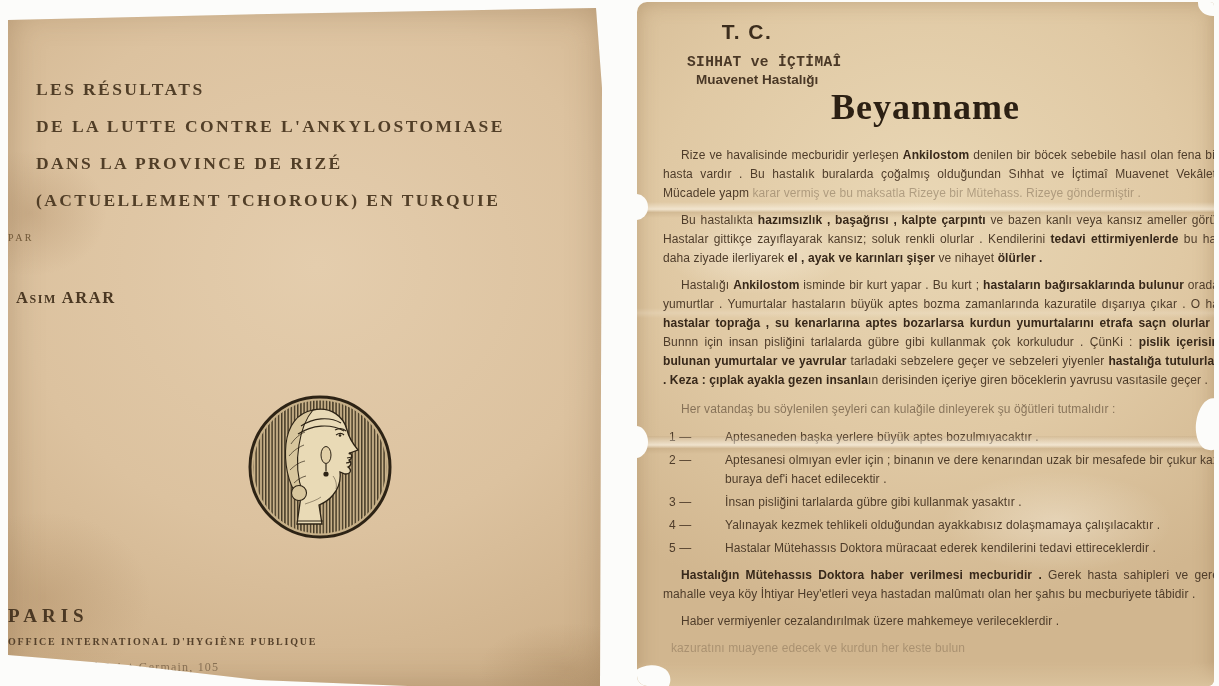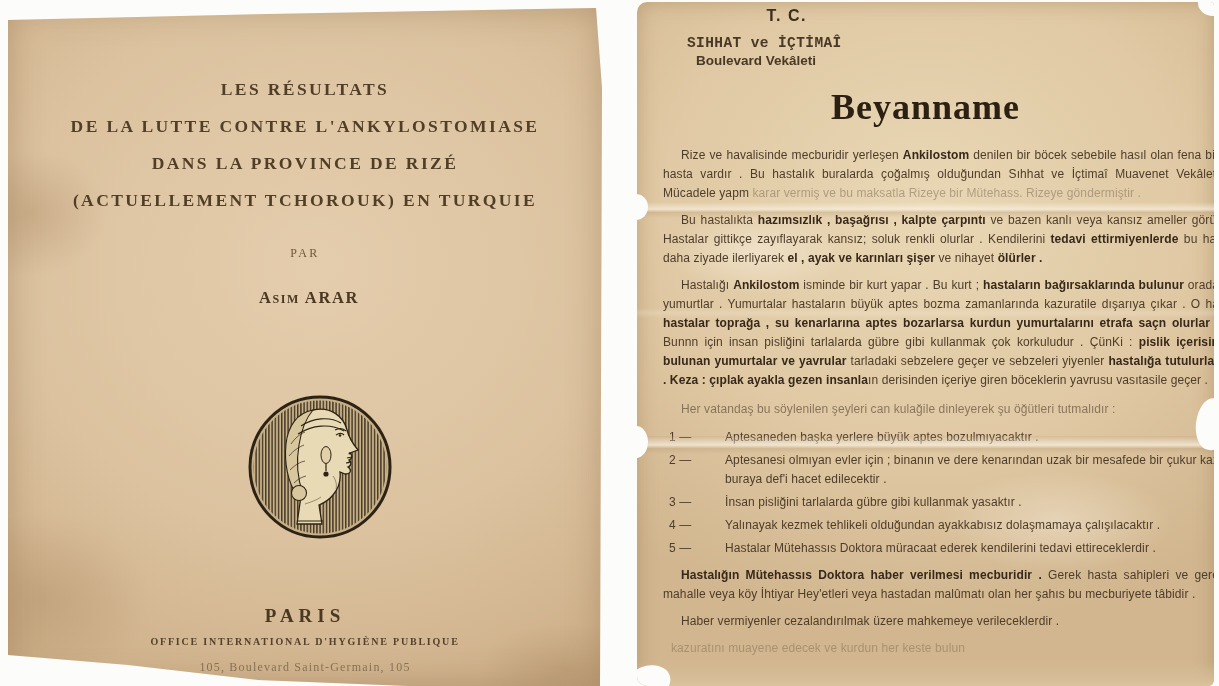--- a/index.html
+++ b/index.html
@@ -8,33 +8,32 @@
     background:#fcfcfa;
     font-family:"Liberation Sans","DejaVu Sans",sans-serif;
   }
   .page { position:absolute; overflow:hidden; }
 
   
   .page-left {
     left:8px; top:8px; width:594px; height:678px;
     color:#4e3b26;
     font-family:"Liberation Serif","DejaVu Serif",serif;
-    text-align:center;
     background:
       radial-gradient(ellipse 110px 90px at 22px 205px, rgba(165,130,92,.33), transparent 70%),
       radial-gradient(ellipse 150px 120px at 35px 590px, rgba(158,122,82,.28), transparent 72%),
       radial-gradient(ellipse 120px 60px at 560px 660px, rgba(150,115,75,.25), transparent 75%),
       radial-gradient(ellipse 92% 72% at 52% 38%, #e4cdad 0%, #dcc29f 55%, #ccae87 100%);
     box-shadow: inset 0 0 34px rgba(120,90,55,.35);
     clip-path: polygon(0 12px, 260px 6px, 588px 0, 594px 80px, 592px 678px, 400px 678px, 250px 672px, 120px 657px, 0 647px);
   }
   .lp-title { position:absolute; top:63px; left:28px; right:28px;
     font-size:17.5px; font-weight:bold; letter-spacing:2.4px; line-height:37px; color:#513e27; }
-  .lp-byline { position:absolute; top:238px; left:0; right:0;
-    font-size:12px; letter-spacing:2.5px; color:#6f5737; }
+  .lp-byline { position:absolute; top:224px; left:0; right:0;
+    font-size:10px; letter-spacing:2.5px; color:#6f5737; }
   .lp-author { position:absolute; top:280px; left:0; right:0;
     font-size:16.5px; font-weight:bold; letter-spacing:1.6px; font-variant:small-caps; color:#4b3823;padding-left:8px; }
   .lp-coin { position:absolute; top:384px; left:237px; width:150px; height:150px; }
   .lp-city { position:absolute; top:597px; left:0; right:0;
     font-size:19px; font-weight:bold; letter-spacing:5px; color:#4b3823; }
   .lp-pub { position:absolute; top:628px; left:0; right:0;
     font-size:10px; font-weight:bold; letter-spacing:1.8px; color:#55412b; }
   .lp-addr { position:absolute; top:652px; left:0; right:0;
     font-size:12px; letter-spacing:1.2px; opacity:.55; }
 
@@ -43,21 +42,21 @@
     left:637px; top:2px; width:577px; height:684px;
     color:#4e3c2a;
     background:
       radial-gradient(ellipse 130px 60px at 120px 250px, rgba(255,250,238,.45), transparent 70%),
       radial-gradient(ellipse 160px 70px at 420px 520px, rgba(255,250,238,.35), transparent 72%),
       radial-gradient(ellipse 82% 62% at 50% 30%, #e9d7b5 0%, #e0c9a4 55%, #d1b68f 100%);
     border-radius:10px 4px 6px 10px;
     box-shadow: inset 0 0 20px rgba(140,105,65,.38);
   }
   .rp-header { position:absolute; top:5px; left:50px; width:190px; text-align:left; }
-  .rp-tc { width:120px; text-align:right; font-weight:bold; font-size:16px; letter-spacing:1.5px; color:#3c2d1d; }
+  .rp-tc { width:120px; text-align:center; font-weight:bold; font-size:21px; letter-spacing:1.5px; color:#3c2d1d;margin-top:13px; }
   .rp-h2 { margin-top:10px; font-size:14.5px; font-weight:bold; letter-spacing:.4px; color:#4a3826;font-family:Liberation Mono, monospace; }
   .rp-h3 { margin-top:2px; margin-left:9px; font-size:13.5px; font-weight:bold; color:#4a3826; }
   .rp-title { position:absolute; top:84px; left:0; right:0; margin:0; text-align:center;
     font-family:"Liberation Serif","DejaVu Serif",serif;
     font-size:36px; font-weight:bold; letter-spacing:1px; color:#2c2013; }
   .rp-body { position:absolute; top:144px; left:26px; width:556px;
     font-size:12px; line-height:19px; letter-spacing:.1px; text-align:justify; }
   .para { margin:0 0 8px 0; text-indent:18px; }
   .intro { margin:10px 0 9px 0; opacity:.6; }
   .advice { margin:0 0 8px 0; padding:0; list-style:none; }
@@ -135,21 +134,21 @@
 
     <div class="lp-city">PARIS</div>
     <div class="lp-pub">OFFICE INTERNATIONAL D'HYGIÈNE PUBLIQUE</div>
     <div class="lp-addr">105, Boulevard Saint-Germain, 105</div>
   </section>
 
   <section class="page page-right">
     <header class="rp-header">
       <div class="rp-tc">T. C.</div>
       <div class="rp-h2">SIHHAT ve İÇTİMAÎ</div>
-      <div class="rp-h3">Boulevard Vekâleti</div>
+      <div class="rp-h3">Muavenet Hastalığı</div>
     </header>
 
     <h1 class="rp-title">Beyanname</h1>
 
     <div class="rp-body">
       <p class="para"><span>Rize ve havalisinde mecburidir yerleşen </span><span class="b">Ankilostom</span><span> denilen bir böcek sebebile hasıl olan fena bir hasta vardır . Bu hastalık buralarda çoğalmış olduğundan Sıhhat ve İçtimaî Muavenet Vekâleti Mücadele yapm </span><span class="f">karar vermiş ve bu maksatla Rizeye bir Mütehass. Rizeye göndermiştir .</span></p>
       <p class="para"><span>Bu hastalıkta </span><span class="b">hazımsızlık , başağrısı , kalpte çarpıntı</span><span> ve bazen kanlı veya kansız ameller görül Hastalar gittikçe zayıflayarak kansız; soluk renkli olurlar . Kendilerini </span><span class="b">tedavi ettirmiyenlerde</span><span> bu hal daha ziyade ilerliyarek </span><span class="b">el , ayak ve karınları şişer</span><span> ve nihayet </span><span class="b">ölürler .</span></p>
       <p class="para"><span>Hastalığı </span><span class="b">Ankilostom</span><span> isminde bir kurt yapar . Bu kurt ; </span><span class="b">hastaların bağırsaklarında bulunur</span><span> orada yumurtlar . Yumurtalar hastaların büyük aptes bozma zamanlarında kazuratile dışarıya çıkar . O ha </span><span class="b">hastalar toprağa , su kenarlarına aptes bozarlarsa kurdun yumurtalarını etrafa saçn olurlar .</span><span> Bunnn için insan pisliğini tarlalarda gübre gibi kullanmak çok korkuludur . ÇünKi : </span><span class="b">pislik içerisin bulunan yumurtalar ve yavrular</span><span> tarladaki sebzelere geçer ve sebzeleri yiyenler </span><span class="b">hastalığa tutulurlar . Keza : çıplak ayakla gezen insanla</span><span>ın derisinden içeriye giren böceklerin yavrusu vasıtasile geçer .</span></p>
       <p class="para intro">Her vatandaş bu söylenilen şeyleri can kulağile dinleyerek şu öğütleri tutmalıdır :</p>
       <ol class="advice">

